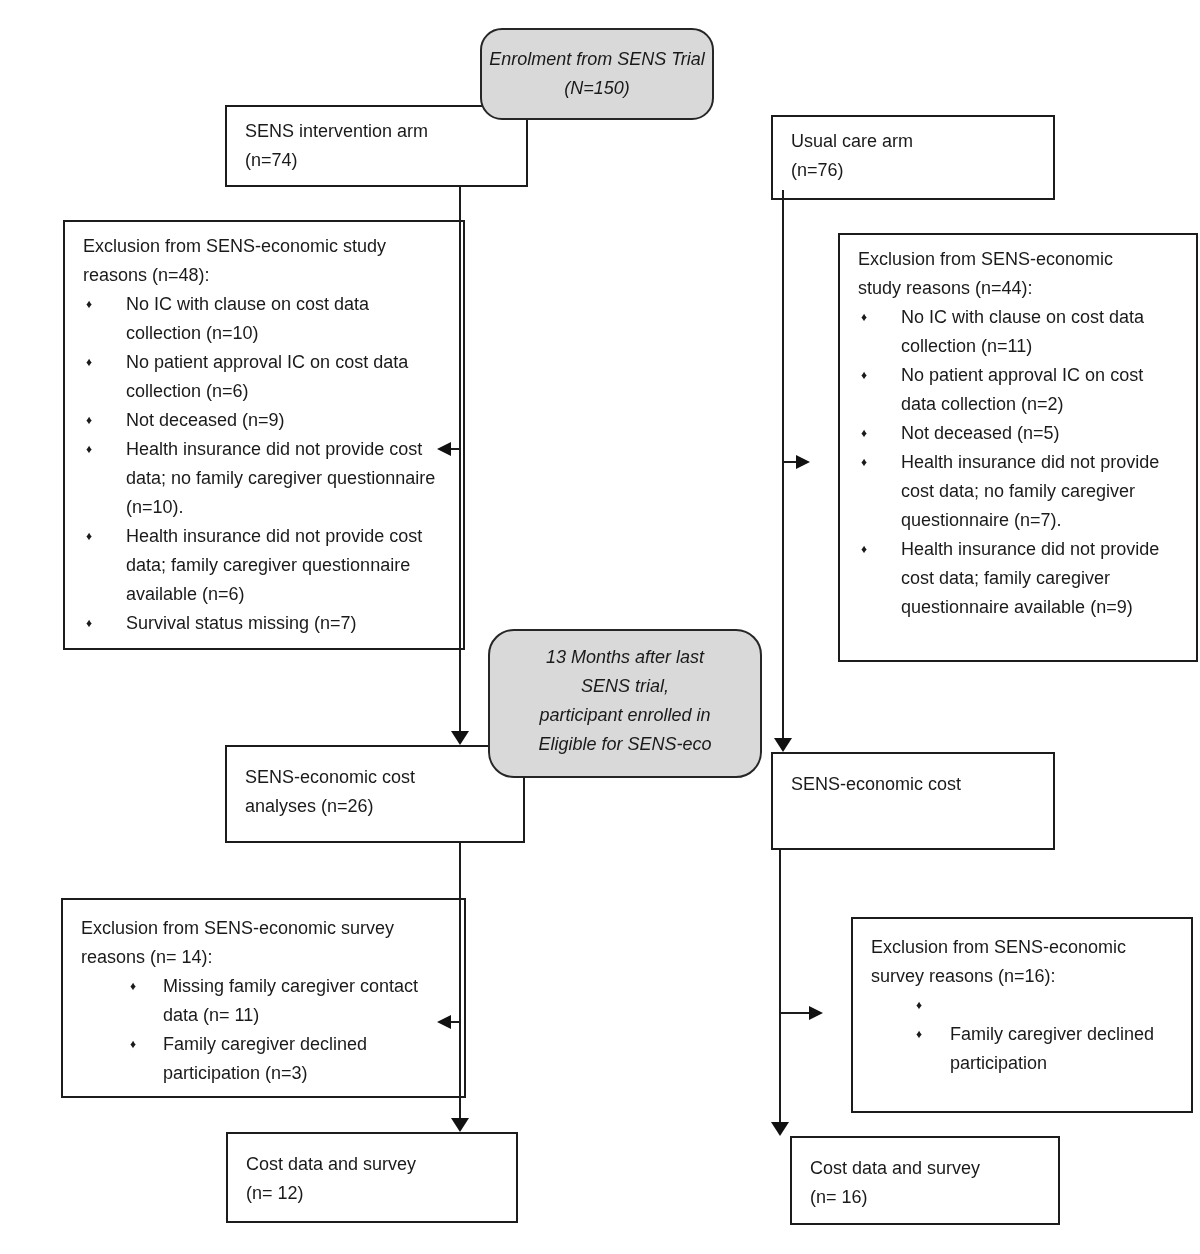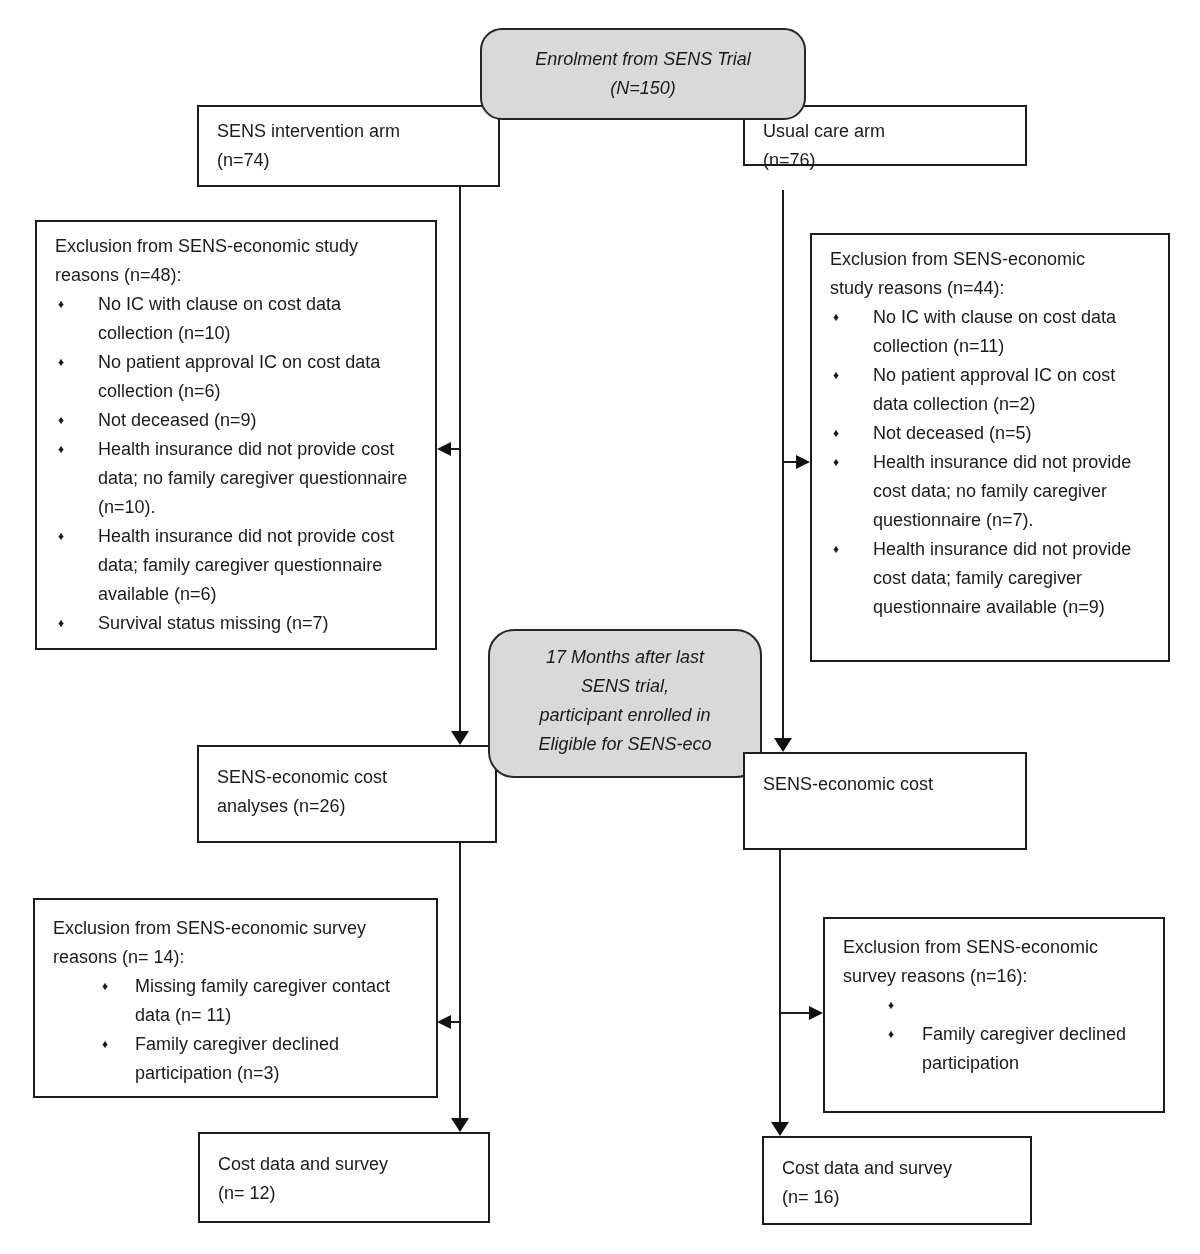--- a/index.html
+++ b/index.html
@@ -10,21 +10,21 @@
     background:#ffffff; overflow:hidden;
   }
   .box {
     position:absolute; background:#ffffff;
     border:2px solid #1c1c1c; box-sizing:border-box; z-index:2;
   }
   .rounded {
     background:#d9d9d9; border:2px solid #262626;
     font-style:italic; text-align:center; z-index:3;
   }
-  .pad { padding:10px 16px 8px 18px; }
+  .pad { padding:10px 16px 8px 18px;margin-left:28px; }
   .title { margin:0; }
   .bullets { margin-top:0; }
   .bullet { display:flex; }
   .bmark { flex:0 0 40px; font-size:12px; line-height:29px; text-align:left; padding-left:3px; }
   .deep .bmark { margin-left:46px; flex-basis:33px; }
   .deep2 .bmark { margin-left:42px; flex-basis:34px; }
   .btext { flex:1 1 auto; }
   .vline, .hline { position:absolute; background:#1c1c1c; z-index:5; }
   .vline { width:2px; }
   .hline { height:2px; }
@@ -56,26 +56,26 @@
   <div class="vline" style="left:779px; top:850px; height:272px;"></div>
   <div class="ah ah-down" style="left:771px; top:1122px;"></div>
   <div class="hline" style="left:780px; top:1012px; width:30px;"></div>
   <div class="ah ah-right" style="left:809px; top:1006px;"></div>
 
   <div class="box pad" style="left:197px; top:105px; width:303px; height:82px;">
     <div>SENS intervention arm</div>
     <div>(n=74)</div>
   </div>
 
-  <div class="box pad" style="left:743px; top:105px; width:284px; height:61px;">
+  <div class="box pad" style="left:743px; top:115px; width:284px; height:85px;">
     <div>Usual care arm</div>
     <div>(n=76)</div>
   </div>
 
-  <div class="box rounded" style="left:480px; top:28px; width:326px; height:92px; border-radius:22px; padding-top:15px;">
+  <div class="box rounded" style="left:480px; top:28px; width:234px; height:92px; border-radius:22px; padding-top:15px;">
     <div>Enrolment from SENS Trial</div>
     <div>(N=150)</div>
   </div>
 
   <div class="box pad" style="left:35px; top:220px; width:402px; height:430px; padding-right:22px;">
     <div class="title">Exclusion from SENS-economic study reasons (n=48):</div>
     <div class="bullets">
       <div class="bullet">
         <span class="bmark">♦</span>
         <span class="btext">No IC with clause on cost data collection (n=10)</span>
@@ -128,21 +128,21 @@
       </div>
     </div>
   </div>
 
   <div class="box pad" style="left:197px; top:745px; width:300px; height:98px; padding-top:16px; z-index:2;">
     <div>SENS-economic cost</div>
     <div>analyses (n=26)</div>
   </div>
 
   <div class="box rounded" style="left:488px; top:629px; width:274px; height:149px; border-radius:26px; padding-top:12px; z-index:3;">
-    <div>17 Months after last</div>
+    <div>13 Months after last</div>
     <div>SENS trial,</div>
     <div>participant enrolled in</div>
     <div>Eligible for SENS-eco</div>
   </div>
 
   <div class="box pad" style="left:743px; top:752px; width:284px; height:98px; padding-top:16px; z-index:4;">
     <div>SENS-economic cost</div>
   </div>
 
   <div class="box pad" style="left:33px; top:898px; width:405px; height:200px; padding-top:14px;">

